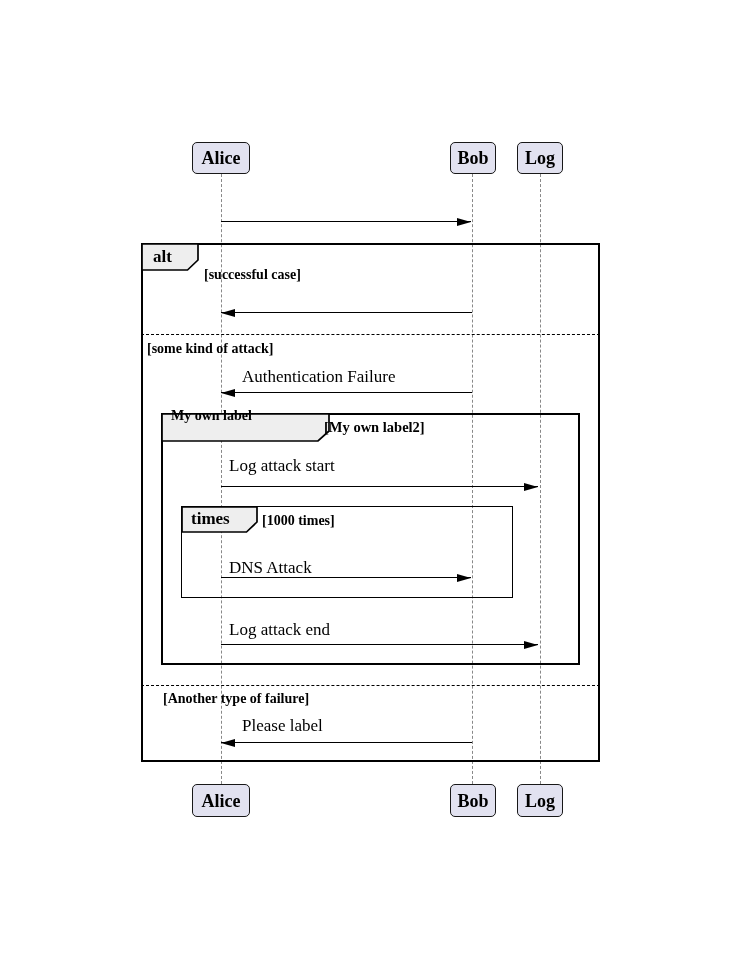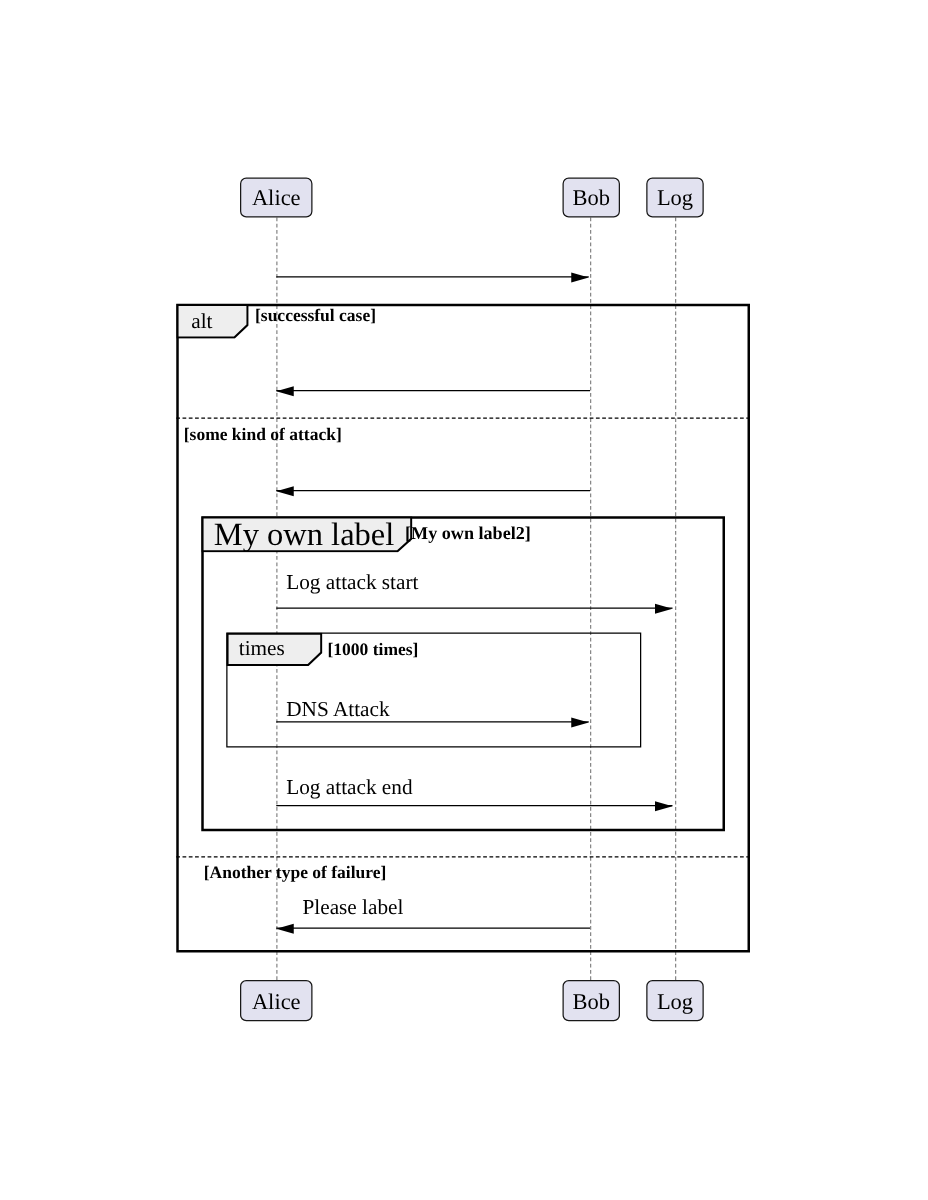--- a/index.html
+++ b/index.html
@@ -15,29 +15,29 @@
   
   .lifeline{position:absolute;width:0;border-left:1px dashed var(--lifeline,#888);z-index:1;}
 
   
   .actor{
     position:absolute;box-sizing:border-box;z-index:6;
     background:var(--actor-fill,#E2E2F0);
     border:1.6px solid var(--actor-border,#181818);
     border-radius:5px;
     display:flex;align-items:center;justify-content:center;
-    font-size:18px;line-height:1;
+    font-size:18px;line-height:1;font-weight:bold;
   }
 
   
   .frame{position:absolute;box-sizing:border-box;border:2px solid var(--line,#000);z-index:2;background:transparent;}
   .frame.thin{border-width:1.6px;}
   svg.pent{position:absolute;z-index:3;}
   svg.pent path{fill:var(--frame-label-fill,#EEE);stroke:var(--line,#000);stroke-width:1.7;}
-  .kw{position:absolute;z-index:4;font-weight:normal;font-size:17px;line-height:20px;white-space:nowrap;}
+  .kw{position:absolute;z-index:4;font-weight:bold;font-size:17px;line-height:20px;white-space:nowrap;}
   .guard{position:absolute;z-index:4;font-weight:bold;font-size:14px;line-height:17px;white-space:nowrap;}
   .divider{position:absolute;height:0;border-top:1.3px dashed var(--line,#000);z-index:3;}
 
   
   .msg-label{position:absolute;z-index:4;font-size:17px;line-height:20px;white-space:nowrap;}
   .arrow{position:absolute;height:10px;z-index:4;}
   .arrow .shaft{position:absolute;left:0;right:0;top:4.2px;height:0;border-top:1.7px solid var(--line,#000);}
   .arrow .head-r{position:absolute;right:0;top:0.5px;width:0;height:0;
     border-left:14px solid var(--line,#000);border-top:4.5px solid transparent;border-bottom:4.5px solid transparent;}
   .arrow .head-l{position:absolute;left:0;top:0.5px;width:0;height:0;
@@ -50,52 +50,53 @@
 
   <div class="lifeline" style="left:220.5px;top:174px;height:610px"></div>
   <div class="lifeline" style="left:472px;top:174px;height:610px"></div>
   <div class="lifeline" style="left:539.5px;top:174px;height:610px"></div>
 
   <div class="frame" style="left:141px;top:243px;width:459px;height:519px"></div>
   <svg class="pent" style="left:141px;top:243px" width="58" height="28" viewBox="0 0 58 28">
     <path d="M1,1 L57,1 L57,17 L46.5,27 L1,27 Z"></path>
   </svg>
   <div class="kw" style="left:153px;top:247px">alt</div>
-  <div class="guard" style="left:204px;top:245px">[successful case]</div>
+  <div class="guard" style="left:204px;top:266px">[successful case]</div>
 
   <div class="divider" style="left:141px;top:334px;width:459px"></div>
   <div class="guard" style="left:147px;top:340px">[some kind of attack]</div>
 
   <div class="divider" style="left:141px;top:685px;width:459px"></div>
   <div class="guard" style="left:163px;top:690px">[Another type of failure]</div>
 
   <div class="frame" style="left:161px;top:413px;width:419px;height:252px"></div>
   <svg class="pent" style="left:161px;top:413px" width="169" height="29" viewBox="0 0 169 29">
     <path d="M1,1 L168,1 L168,18 L157,28 L1,28 Z"></path>
   </svg>
-  <div class="kw" style="left:171px;top:416px;font-size:26px;line-height:23px">My own label</div>
+  <div class="kw" style="left:171px;top:404px;font-size:14px;line-height:23px">My own label</div>
   <div class="guard" style="left:324px;top:419px;font-size:14.5px">[My own label2]</div>
 
   <div class="frame thin" style="left:181px;top:506px;width:332px;height:92px"></div>
   <svg class="pent" style="left:181px;top:506px" width="77" height="27" viewBox="0 0 77 27">
     <path d="M1,1 L76,1 L76,16 L65.5,26 L1,26 Z"></path>
   </svg>
   <div class="kw" style="left:191px;top:509px">times</div>
   <div class="guard" style="left:262px;top:512px">[1000 times]</div>
 
   <div class="arrow" style="left:221px;top:217px;width:250px">
     <div class="shaft"></div>
       <div class="head-r"></div>
   </div>
 
   <div class="arrow" style="left:221px;top:308px;width:251px">
     <div class="shaft"></div>
       <div class="head-l"></div>
   </div>
 
+  <div class="msg-label" style="left:242px;top:367px">Authentication Failure</div>
   <div class="arrow" style="left:221px;top:388px;width:251px">
     <div class="shaft"></div>
       <div class="head-l"></div>
   </div>
 
   <div class="msg-label" style="left:229px;top:456px">Log attack start</div>
   <div class="arrow" style="left:221px;top:482px;width:317px">
     <div class="shaft"></div>
       <div class="head-r"></div>
   </div>

